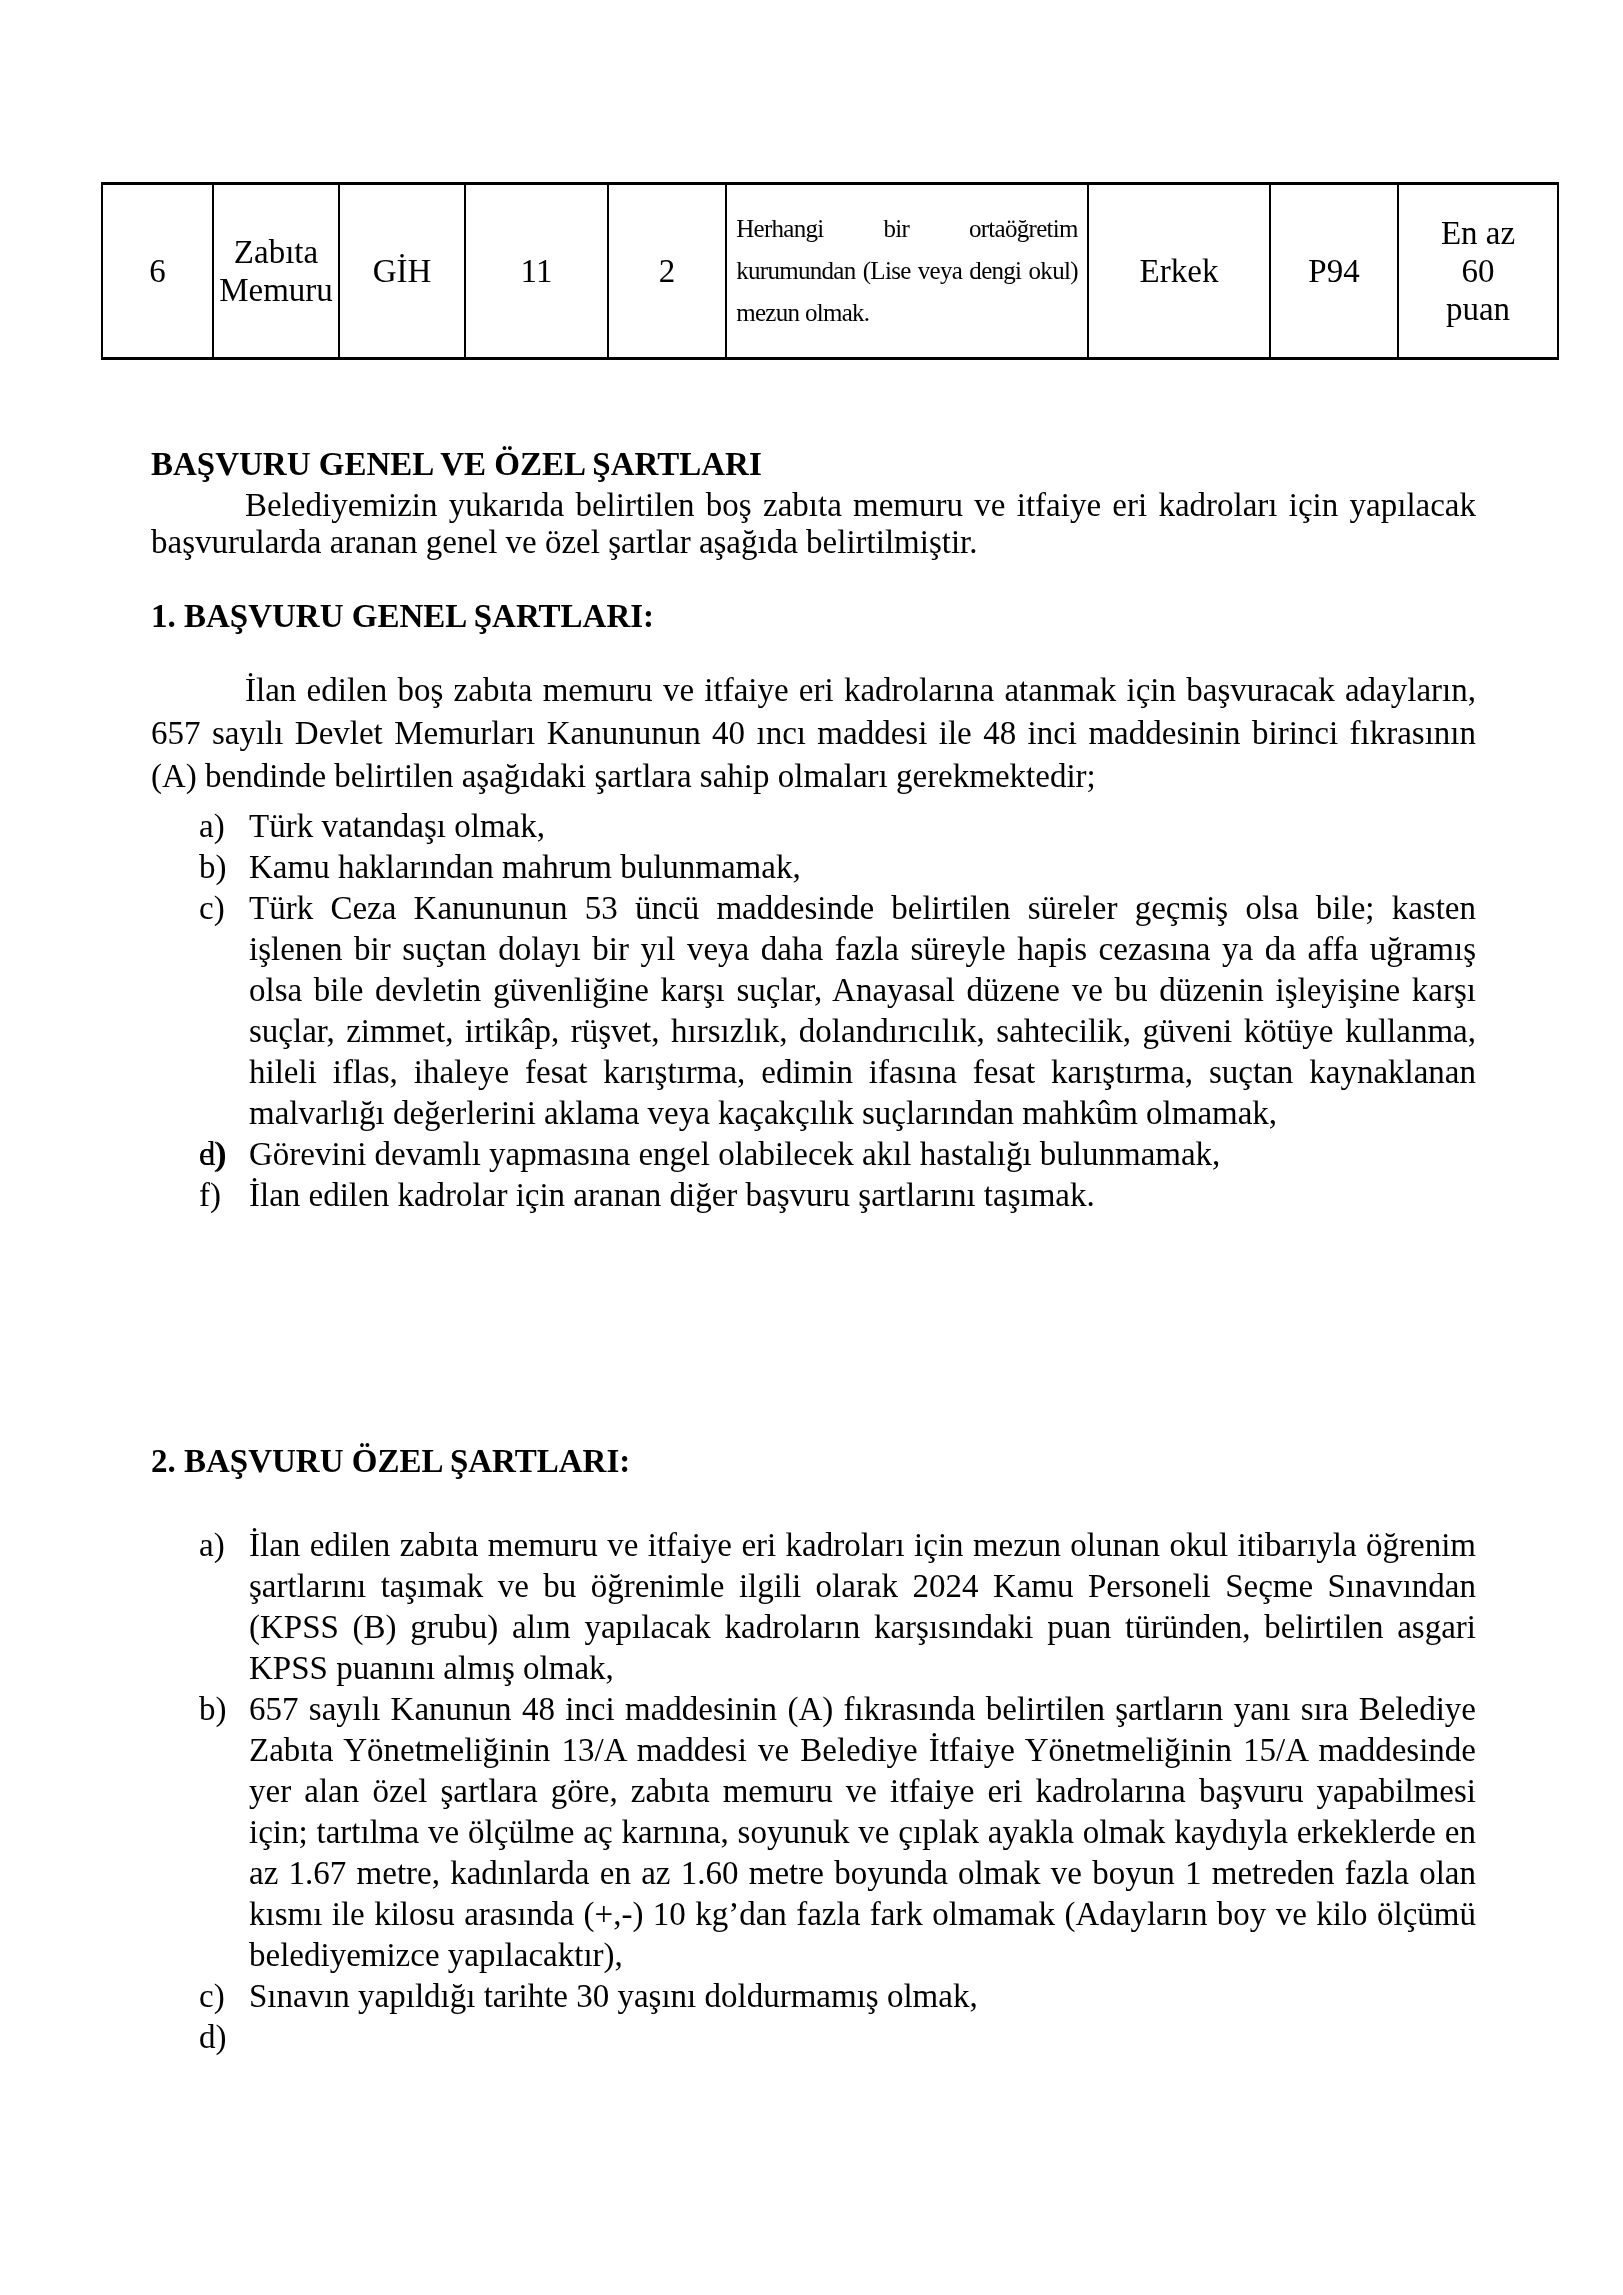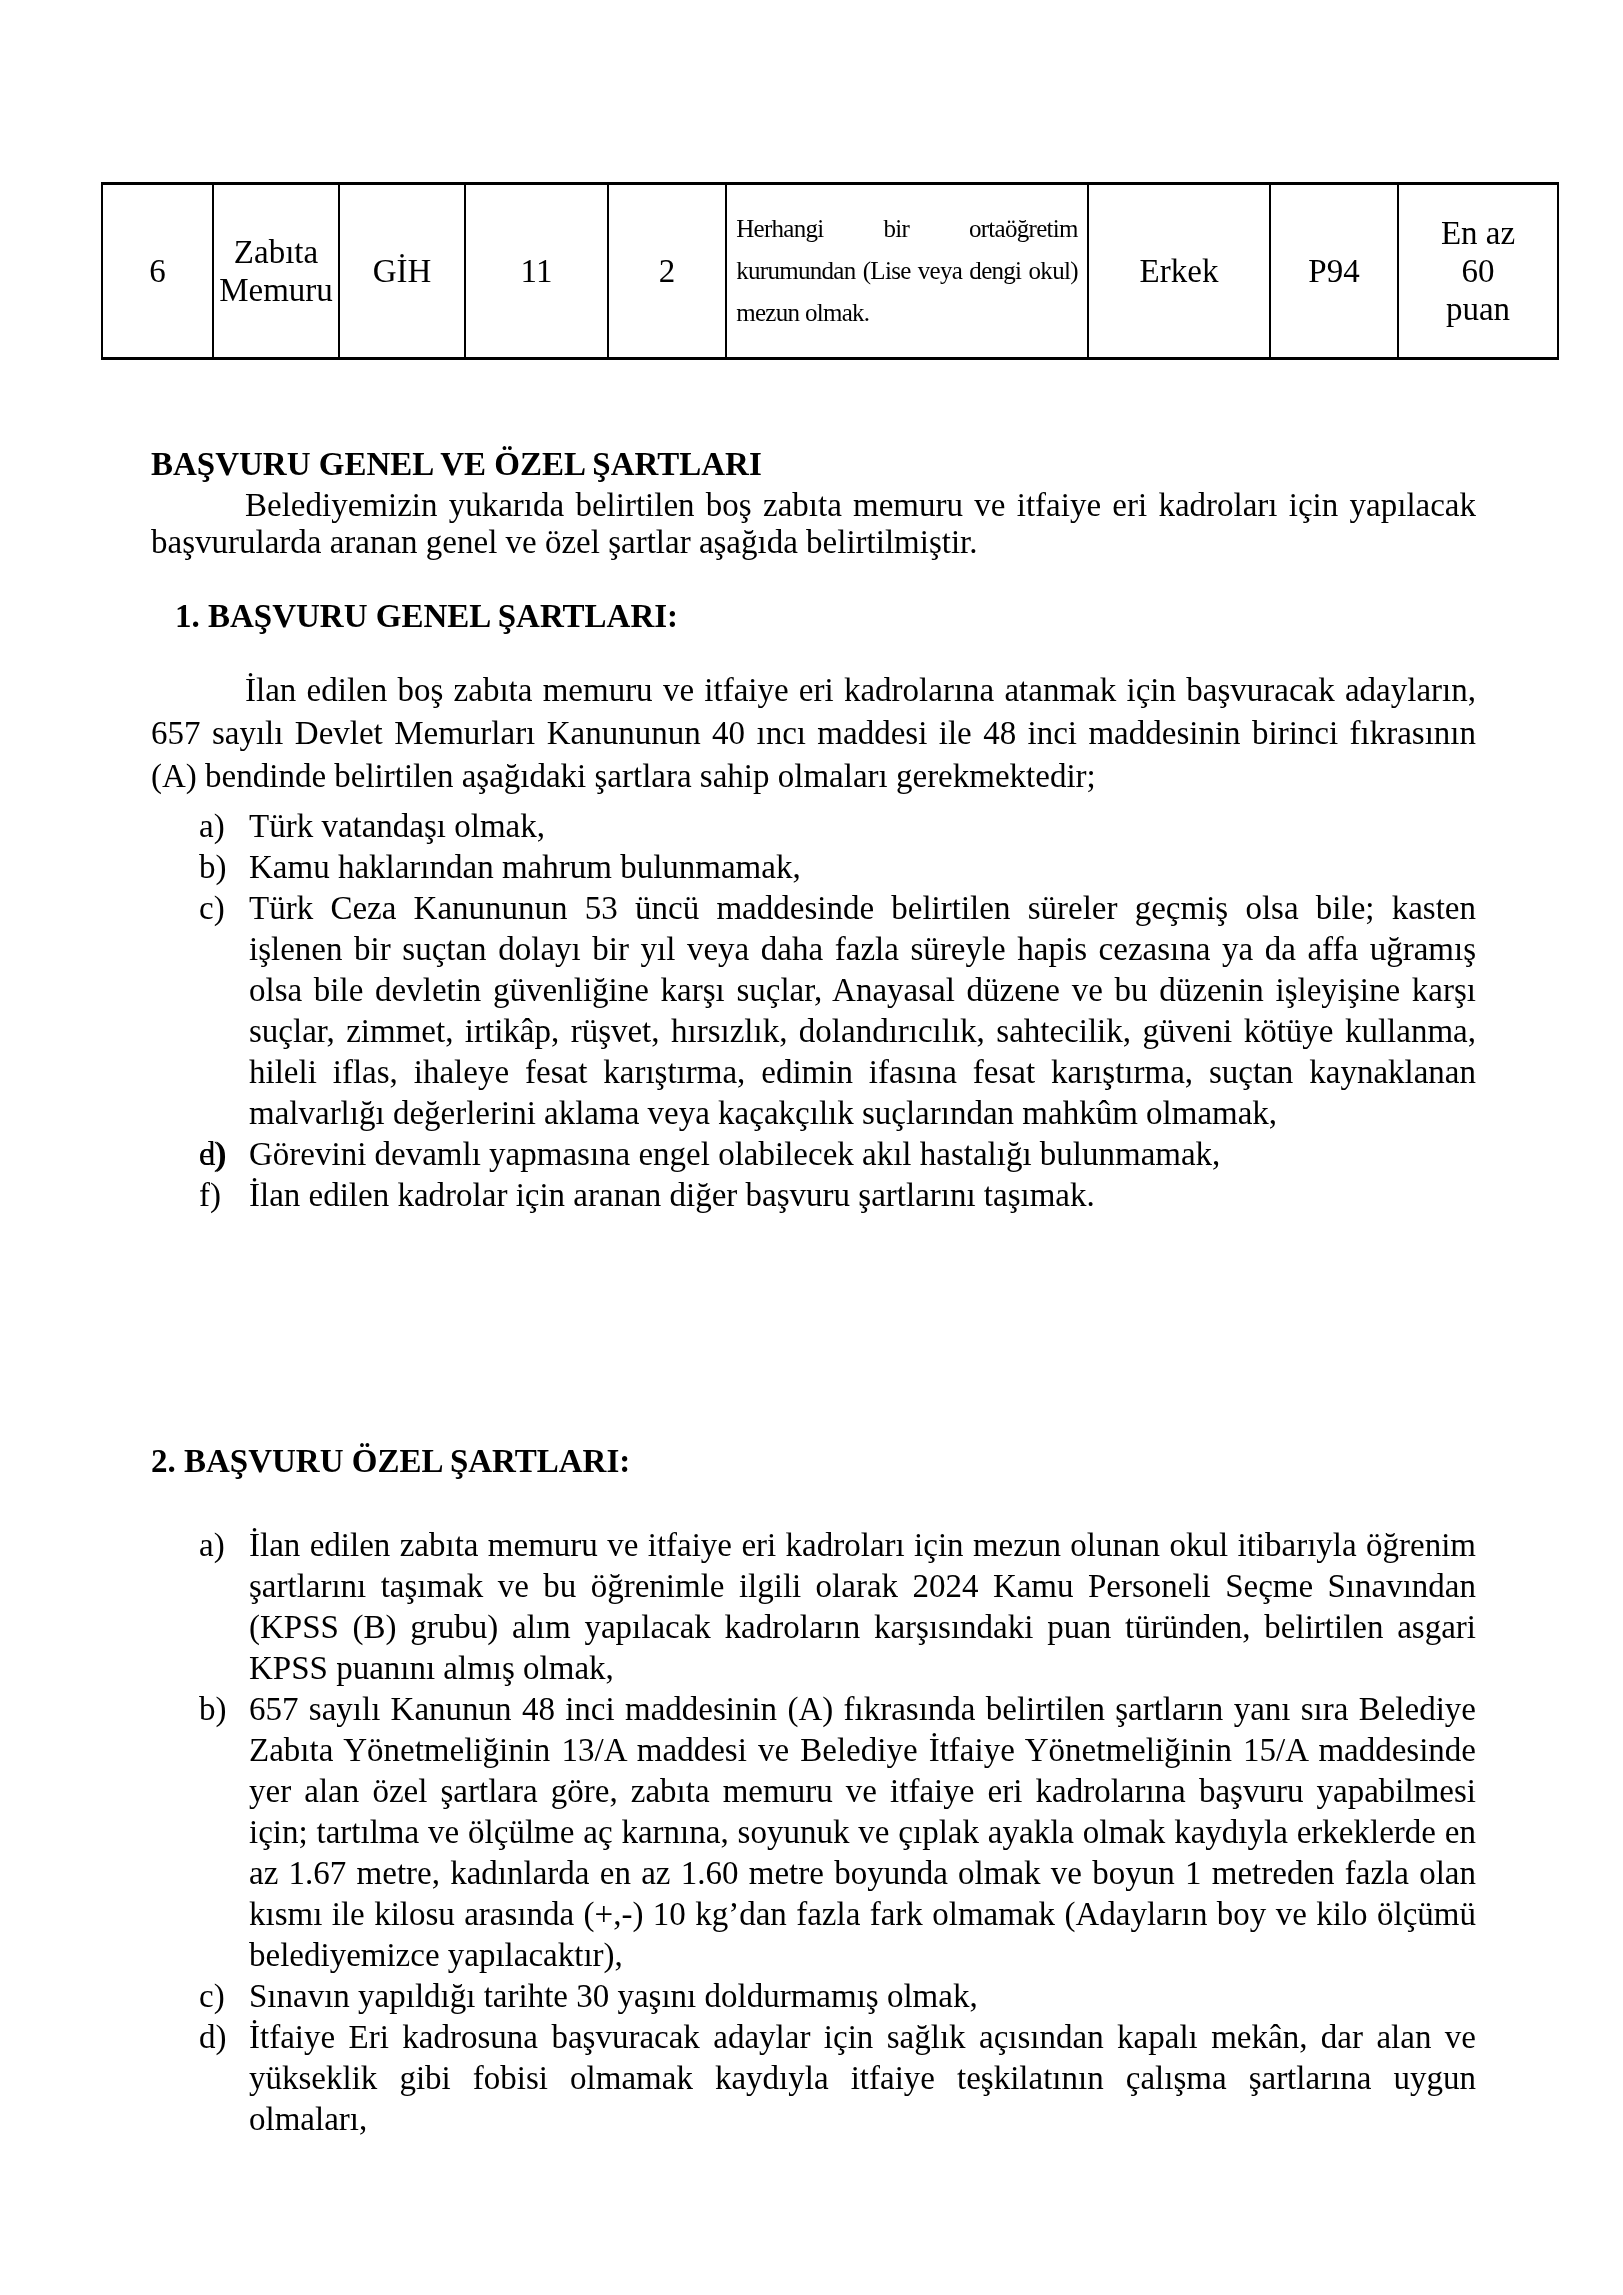--- a/index.html
+++ b/index.html
@@ -53,21 +53,21 @@
   .h {
     position: absolute;
     left: 151px;
     width: 1325px;
     font-size: 33px;
     line-height: 43px;
     font-weight: bold;
     text-align: left;
   }
   #main-heading    { top: 443px; }
-  #general-heading { top: 595px; margin-left: 24px; }
+  #general-heading { top: 595px; }
   #special-heading { top: 1440px; }
 
   
   .para {
     position: absolute;
     left: 151px;
     width: 1325px;
     font-size: 33px;
     text-align: justify;
     text-indent: 94px;
@@ -172,18 +172,17 @@
     <div class="li">
       <span class="marker">b)</span>
       <span>657 sayılı Kanunun 48 inci maddesinin (A) fıkrasında belirtilen şartların yanı sıra Belediye Zabıta Yönetmeliğinin 13/A maddesi ve Belediye İtfaiye Yönetmeliğinin 15/A maddesinde yer alan özel şartlara göre, zabıta memuru ve itfaiye eri kadrolarına başvuru yapabilmesi için; tartılma ve ölçülme aç karnına, soyunuk ve çıplak ayakla olmak kaydıyla erkeklerde en az 1.67 metre, kadınlarda en az 1.60 metre boyunda olmak ve boyun 1 metreden fazla olan kısmı ile kilosu arasında (+,-) 10 kg’dan fazla fark olmamak (Adayların boy ve kilo ölçümü belediyemizce yapılacaktır),</span>
     </div>
     <div class="li">
       <span class="marker">c)</span>
       <span>Sınavın yapıldığı tarihte 30 yaşını doldurmamış olmak,</span>
     </div>
     <div class="li">
       <span class="marker">d)</span>
-      <span>İtfaiye Eri kadrosuna başvuracak adaylar için sağlık açısından kapalı mekân, dar alan ve yükseklik gibi fobisi olmamak kaydıyla itfaiye teşkilatının çalışma şartlarına uygun olmaları,</span>
     </div>
   </div>
 
 </div>
 
 
 </body></html>

